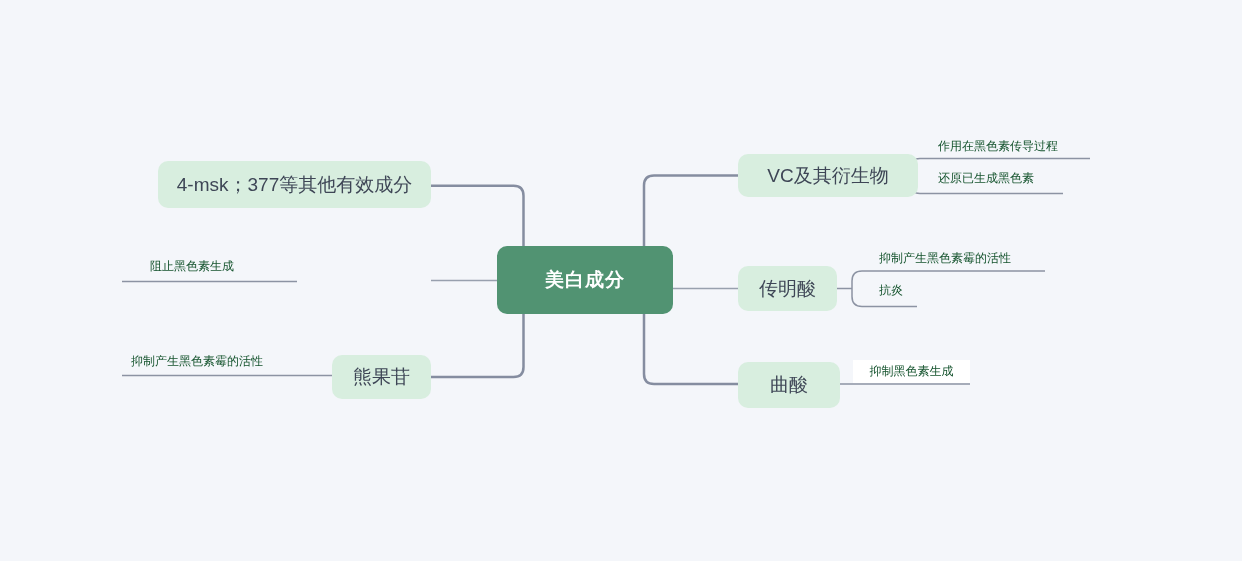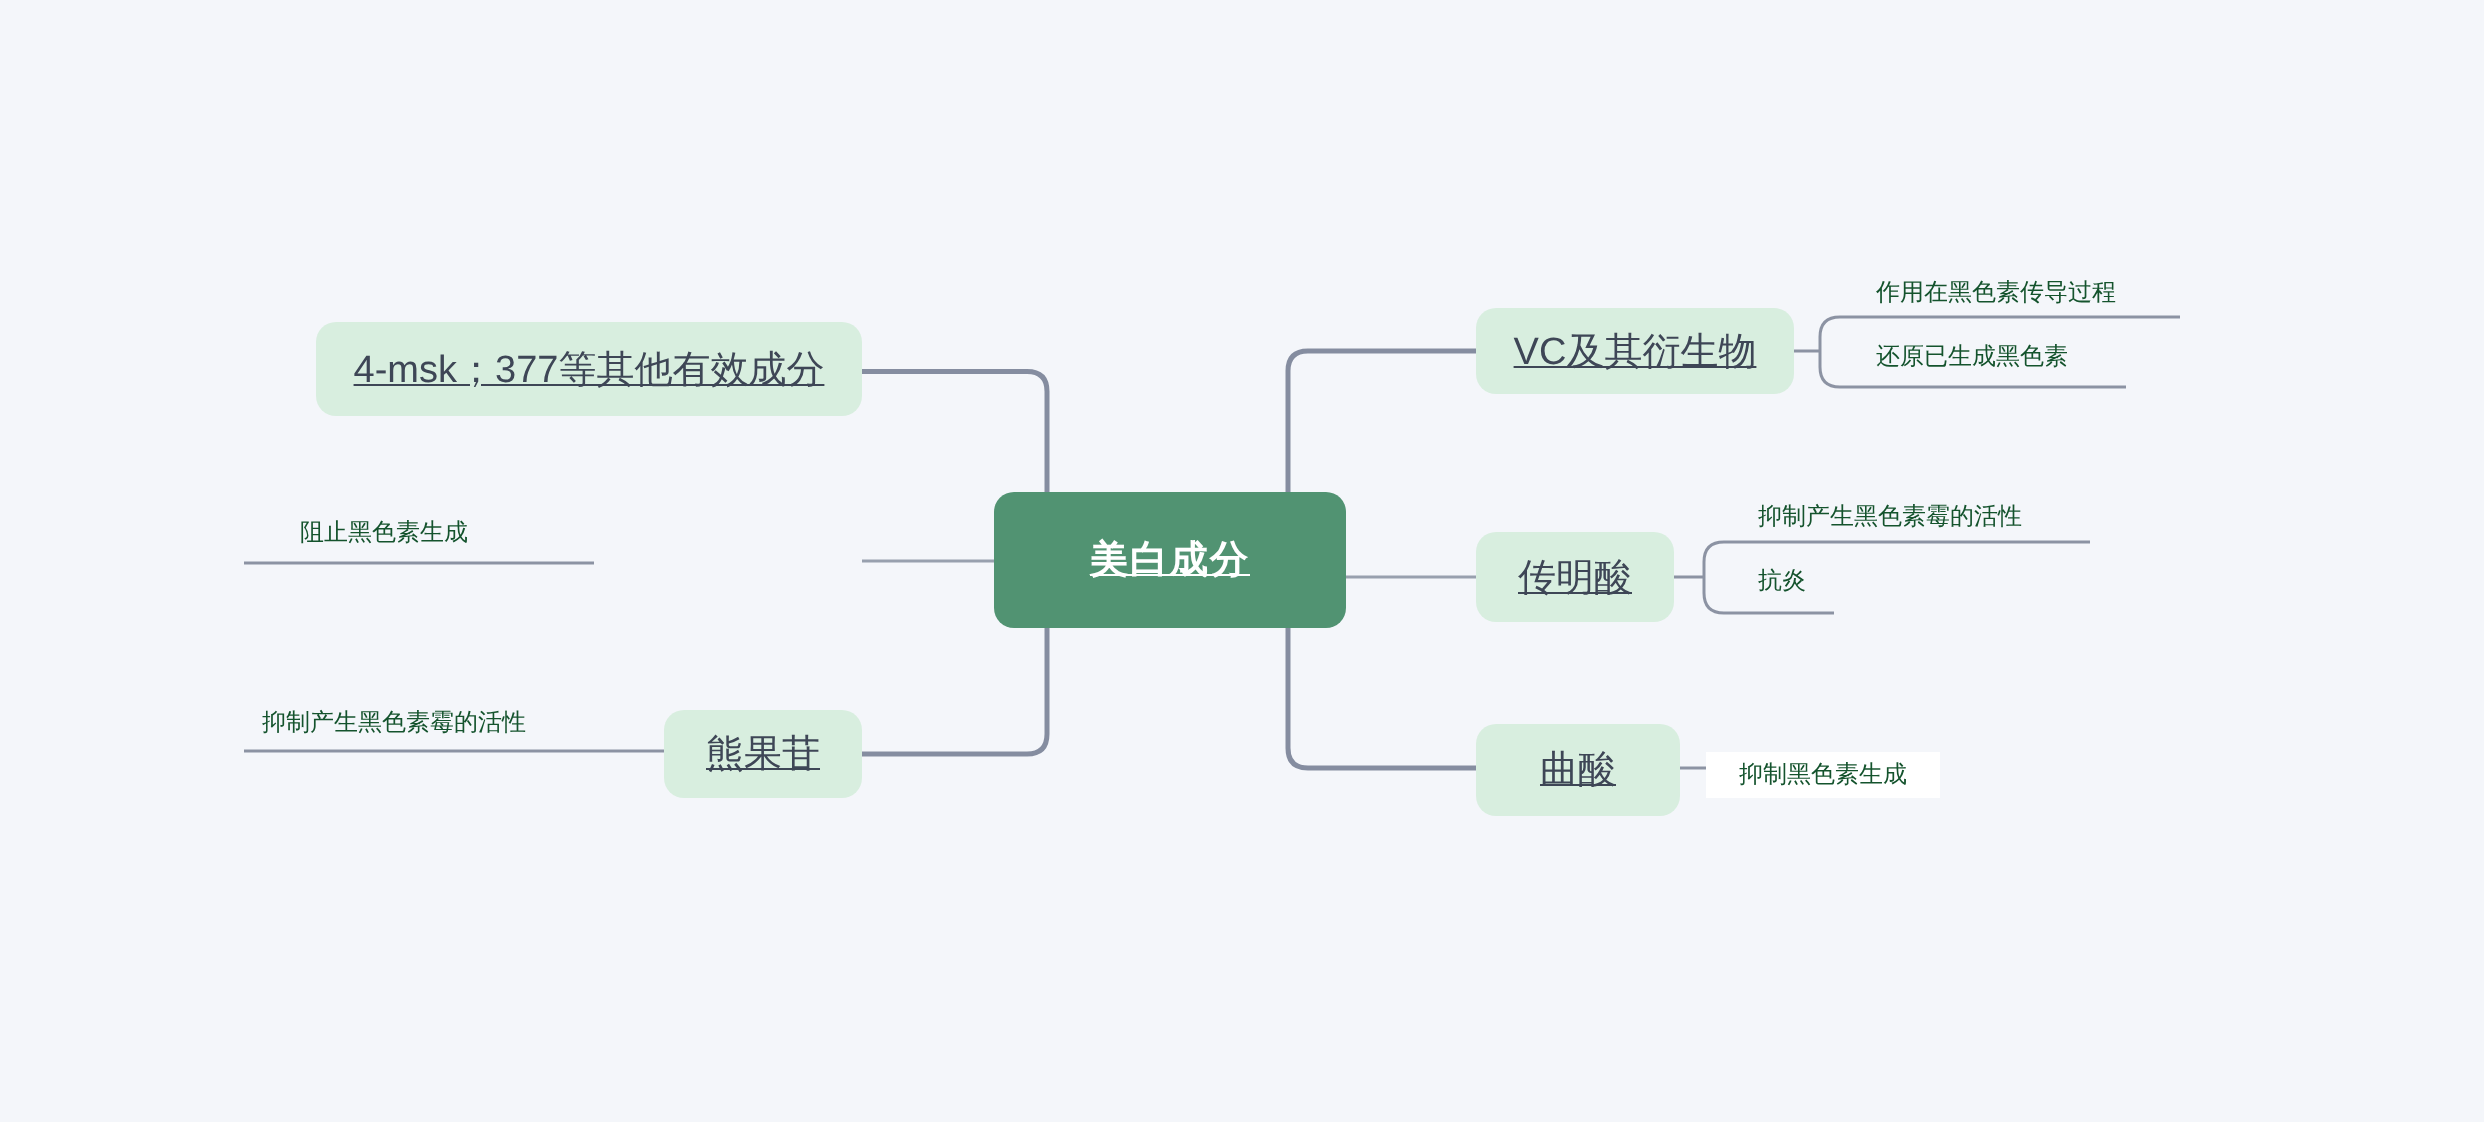--- a/index.html
+++ b/index.html
@@ -23,59 +23,58 @@
   }
   .node {
     position: absolute;
     display: flex;
     align-items: center;
     justify-content: center;
     border-radius: 10px;
     box-sizing: border-box;
     white-space: nowrap;
     cursor: default;
-    text-decoration: underline;
   }
   .root-node {
     left: 497px; top: 246px; width: 176px; height: 68px;
     background: #519372;
     color: #FFFFFF;
     font-size: 19px;
     font-weight: bold;
     letter-spacing: 1px;
     z-index: 3;
   }
   .branch {
     background: #D8EEDF;
     color: #3E4656;
     font-size: 19px;
     z-index: 2;
   }
   .b-4msk   { left: 158px; top: 161px; width: 273px; height: 47px; }
   .b-niacin { left: 297px; top: 256px; width: 134px; height: 48px; }
   .b-arbutin{ left: 332px; top: 355px; width:  99px; height: 44px; }
-  .b-vc     { left: 738px; top: 154px; width: 159px; height: 43px; }
+  .b-vc     { left: 738px; top: 154px; width: 180px; height: 43px; }
   .b-txa    { left: 738px; top: 266px; width:  99px; height: 45px; }
   .b-kojic  { left: 738px; top: 362px; width:  102px; height: 46px; }
   .leaf {
     position: absolute;
     font-size: 12px;
     color: #14532d;
     line-height: 15px;
     white-space: nowrap;
     z-index: 2;
   }
   .leaf-block { left: 150px; top: 259px; }
   .leaf-arb   { left: 131px; top: 354px; }
   .leaf-vc1   { left: 938px; top: 139px; }
   .leaf-vc2   { left: 938px; top: 171px; }
   .leaf-txa1  { left: 879px; top: 251px; }
   .leaf-txa2  { left: 879px; top: 283px; }
   .leaf-kojic {
-    left: 853px; top: 376px; width: 117px; height: 23px;
+    left: 853px; top: 360px; width: 117px; height: 23px;
     background: #FFFFFF;
     display: flex; align-items: center; justify-content: center;
     line-height: 23px;
   }
 </style>
 </head>
 <body>
 
 <div class="canvas">
 

